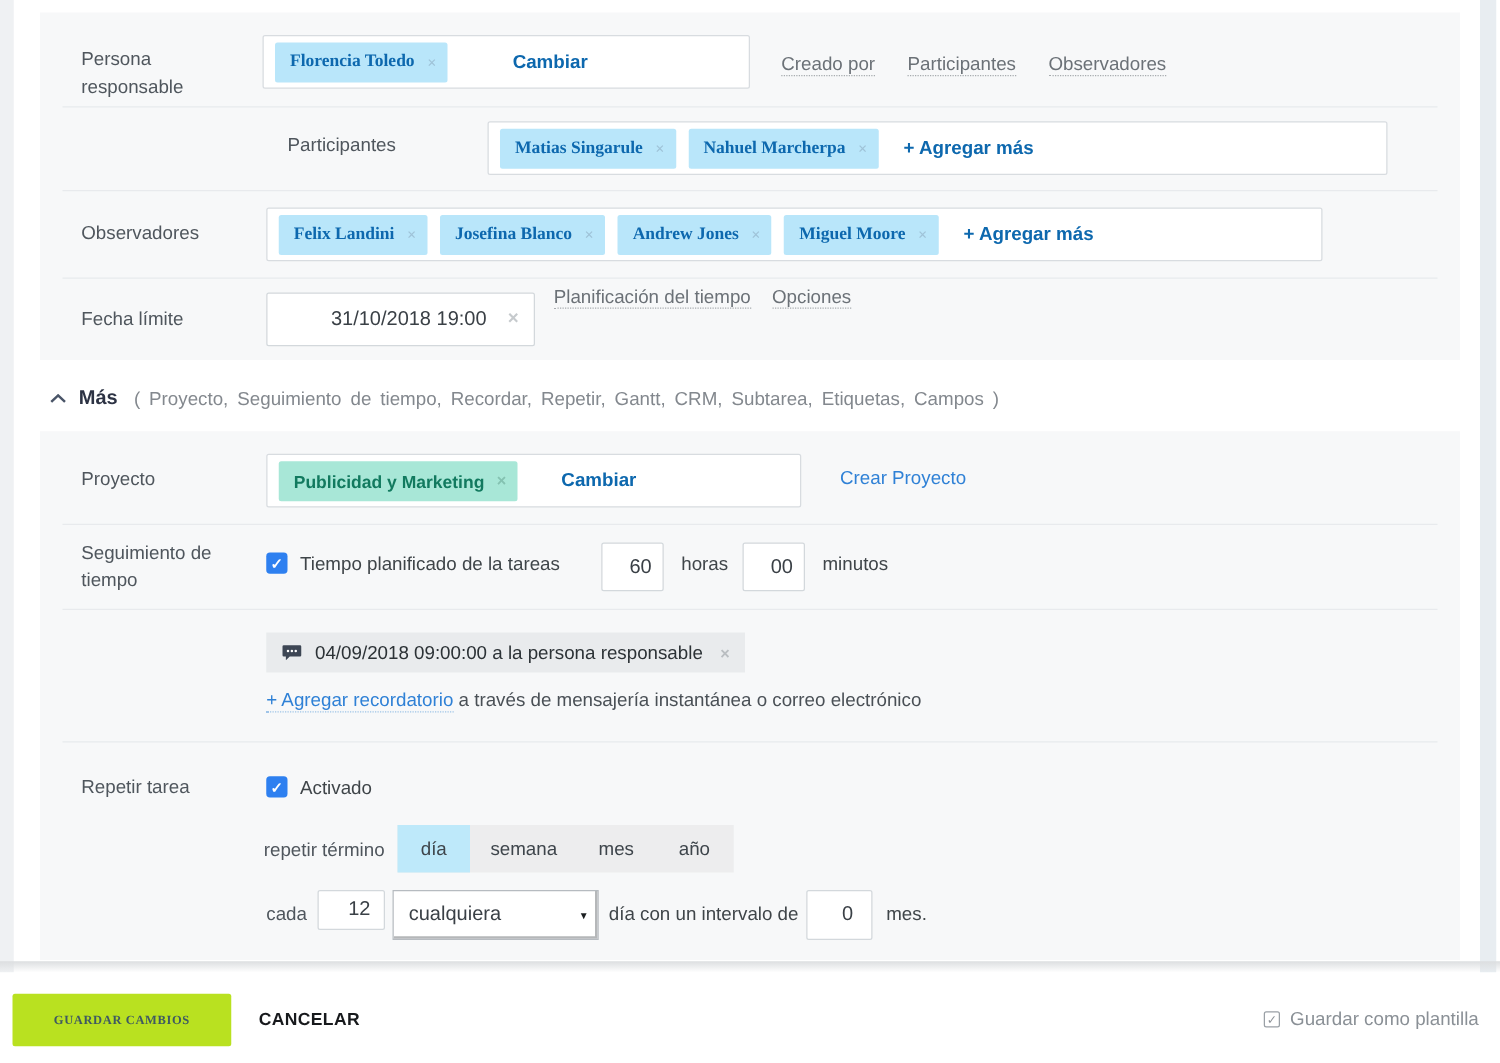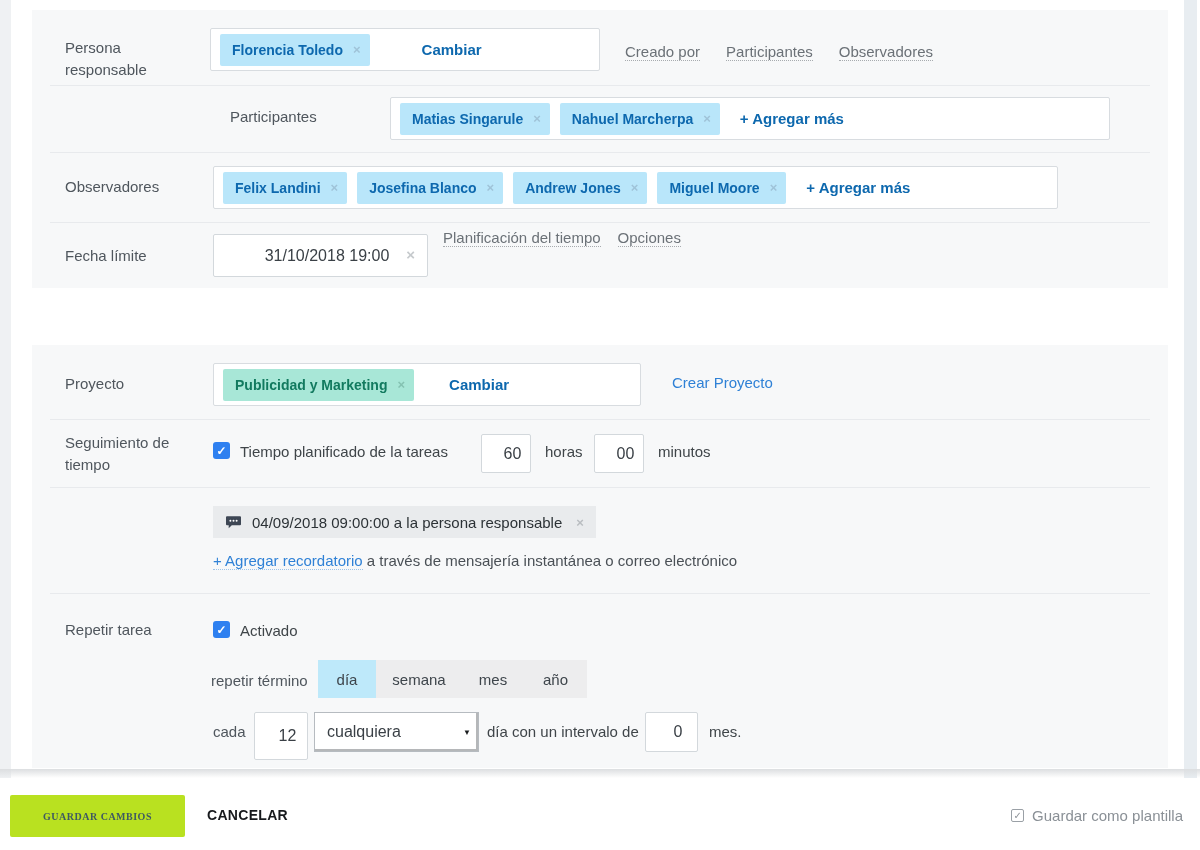--- a/index.html
+++ b/index.html
@@ -17,21 +17,21 @@
 
   .sep { position:absolute; left:18px; width:1100px; height:1px; background:#e8eaed; }
 
   .row-label { position:absolute; color:#4f565d; font-size:15px; line-height:22px; }
 
   .field-box { position:absolute; background:#fff; border:1px solid #d8dce0; border-radius:2px;
     display:flex; align-items:center; padding:0 9px; }
 
   .tag { display:inline-flex; align-items:center; height:32px; padding:0 9px 0 12px;
     border-radius:2px; font-weight:bold; font-size:14px; margin-right:10px; white-space:nowrap; }
-  .tag.blue { background:#b9e6fa; color:#0d68ae; }
+  .tag.blue { background:#b9e6fa; color:#0d68ae;font-family:Liberation Serif, serif; }
   .tag.green { background:#a8e7d7; color:#127a5f; }
   .tag-x { margin-left:10px; font-size:13px; font-weight:bold; cursor:pointer; }
   .tag.blue .tag-x { color:#9fc3d8; }
   .tag.green .tag-x { color:#84c2b1; }
 
   .link-bold { color:#0d68ae; font-weight:bold; font-size:15px; text-decoration:none; cursor:pointer; white-space:nowrap; }
   .link-dotted { color:#6b7177; font-size:15px; border-bottom:1px dotted #a7abaf; cursor:pointer; white-space:nowrap; }
   .link-plain { color:#2f81d6; font-size:15px; cursor:pointer; white-space:nowrap; }
   .link-plain-dotted { color:#2f81d6; font-size:15px; border-bottom:1px dotted #9fc4e8; cursor:pointer; }
 
@@ -148,20 +148,27 @@
     <div style="position:absolute; left:181px; top:224px; width:215px; height:43px;">
       <input class="box-input" style="width: 215px; height: 43px;" type="text" value="31/10/2018 19:00">
       <span class="clear-x">×</span>
     </div>
     <div class="links-row" style="left:411px; top:219px; gap:17px;text-align:right;">
       <span class="link-dotted">Planificación del tiempo</span>
       <span class="link-dotted">Opciones</span>
     </div>
   </div>
 
+  <div class="more-header">
+    <svg width="13" height="8" viewBox="0 0 13 8">
+      <path d="M1 6.5 L6.5 1.3 L12 6.5" stroke="#4a5568" stroke-width="2" fill="none"></path>
+    </svg>
+    <span class="more-title">Más</span>
+    <span class="more-links">( Proyecto,  Seguimiento de tiempo,  Recordar,  Repetir,  Gantt,  CRM,  Subtarea,  Etiquetas,  Campos )</span>
+  </div>
 
   <div class="panel" id="panel-more">
 
     <div class="row-label" style="left:33px; top:28px;">Proyecto</div>
     <div class="field-box" style="left:181px; top:18px; width:428px; height:43px;">
       <span class="tag green">
         <span>Publicidad y Marketing</span>
         <span class="tag-x">×</span>
       </span>
       <span class="link-bold" style="margin-left:25px;">Cambiar</span>
@@ -204,21 +211,21 @@
 
     <div class="inline-text" style="left:179px; top:327px; color:#4f565d;">repetir término</div>
     <div class="seg" style="left:286px; top:315px;">
       <span class="seg-opt sel" style="width:58px;">día</span>
       <span class="seg-opt" style="width:86px;">semana</span>
       <span class="seg-opt" style="width:62px;">mes</span>
       <span class="seg-opt" style="width:63px;">año</span>
     </div>
 
     <div class="inline-text" style="left:181px; top:378px; color:#4f565d;">cada</div>
-    <input class="box-input" style="position: absolute; left: 222px; top: 367px; width: 54px; height: 48px;" type="text" value="12">
+    <input class="box-input" style="position: absolute; left: 222px; top: 367px; width: 54px; height: 32px;" type="text" value="12">
     <div class="select-box" style="left:282px; top:367px; width:165px; height:40px;">
       <span class="sel-text">cualquiera</span>
       <span class="sel-arrow">▼</span>
     </div>
     <div class="inline-text" style="left:455px; top:378px;">día con un intervalo de</div>
     <input class="box-input" style="position: absolute; left: 613px; top: 367px; width: 53px; height: 40px;" type="text" value="0">
     <div class="inline-text" style="left:677px; top:378px;">mes.</div>
   </div>
 
   <div class="footer-fade"></div>

